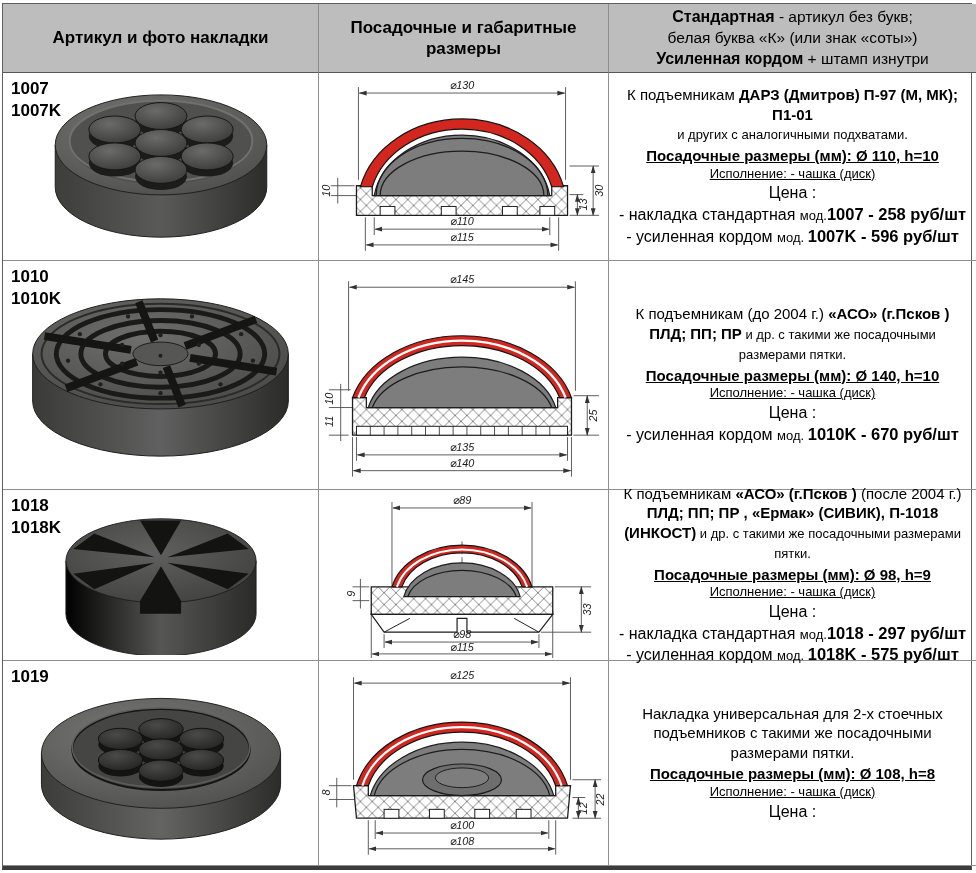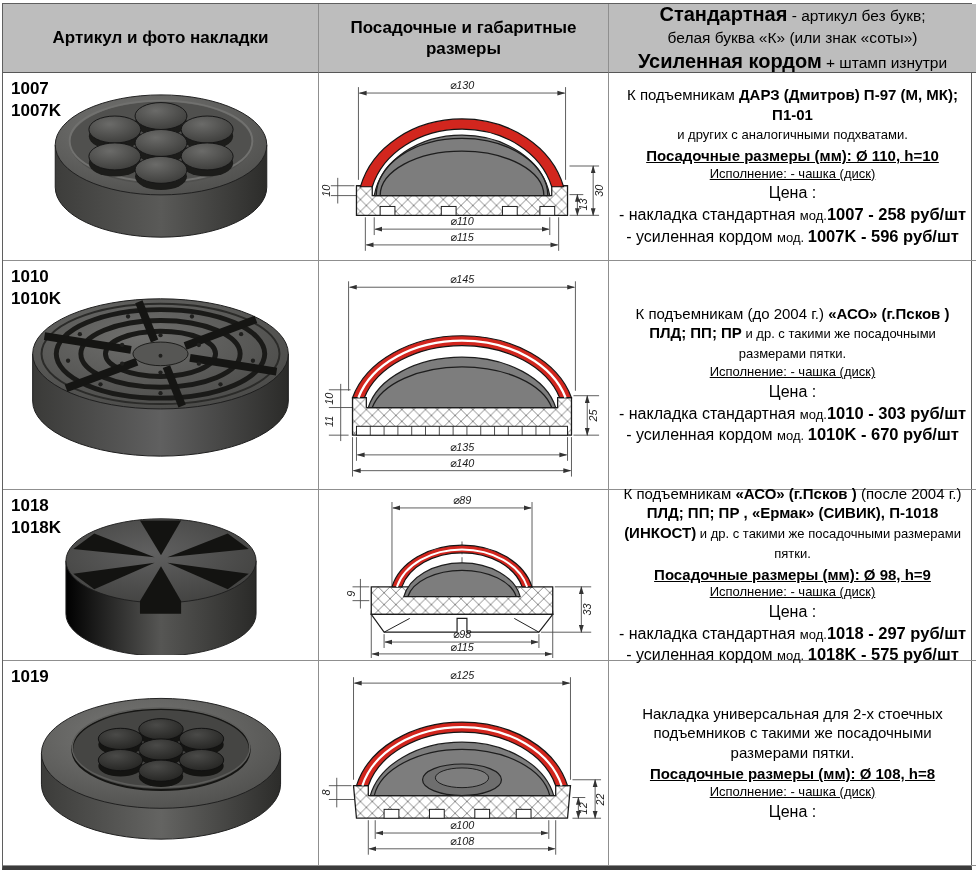--- a/index.html
+++ b/index.html
@@ -8,21 +8,21 @@
   .tbl{position:absolute;left:2px;top:3px;width:968px;height:862px;
        border:1px solid #5f5f5f;border-bottom:4px solid #3c3c3c;
        display:grid;grid-template-columns:316px 290px 1fr;
        grid-template-rows:69px 188px 229px 171px 1fr;background:#fff;}
   .cell{border-right:1px solid #8f8f8f;border-bottom:1px solid #8f8f8f;position:relative;box-sizing:border-box;}
   .cell.last{border-right:none;}
   .hdr{background:#bdbdbd;display:flex;flex-direction:column;align-items:center;justify-content:center;
        text-align:center;border-bottom:1px solid #575757;}
   .hdr .h1{font-weight:bold;font-size:17px;line-height:1.25;}
   .hdr .h3{font-size:15.5px;line-height:1.32;}
-  .hdr .h3 b{font-size:20px;}
+  .hdr .h3 b{font-size:16px;}
   .artcell{padding:0;}
   .artlabel{position:absolute;top:5px;left:8px;font-weight:bold;font-size:17px;line-height:1.3;z-index:2;}
   .photobox{position:absolute;inset:0;display:flex;align-items:center;justify-content:center;}
   .drawcell{display:flex;align-items:center;}
   .desccell{display:flex;flex-direction:column;justify-content:center;text-align:center;
             padding:4px 10px;font-size:15px;line-height:1.3;}
   .intro{margin-bottom:1px;}
   .sm{font-size:13px;}
   .sizes{font-weight:bold;text-decoration:underline;font-size:15px;margin-top:1px;}
   .impl{font-size:13px;text-decoration:underline;}
@@ -289,25 +289,23 @@
         <text class="dim" x="145" y="186" text-anchor="middle">⌀135</text>
         <text class="dim" x="145" y="202" text-anchor="middle">⌀140</text>
       </g>
     </svg>
   </div>
 
   <div class="cell desccell last">
     <div class="intro">
       <span>К подъемникам (до 2004 г.) </span><b>«АСО» (г.Псков ) ПЛД; ПП; ПР</b><span class="sm"> и др. с такими же посадочными размерами пятки.</span>
     </div>
+    <div class="sizes">Посадочные размеры (мм): Ø 140, h=10</div>
     <div class="impl">Исполнение: - чашка (диск)</div>
     <div class="price">Цена :</div>
-    <div class="pline">
-      <span>- накладка стандартная </span><span class="mod">мод.</span><b>1010 - 303 руб/шт</b>
-    </div>
     <div class="pline">
       <span>- усиленная кордом </span><span class="mod">мод. </span><b>1010K - 670 руб/шт</b>
     </div>
   </div>
 
   <div class="cell artcell">
     <div class="artlabel">
       <div>1018</div>
       <div>1018K</div>
     </div>

